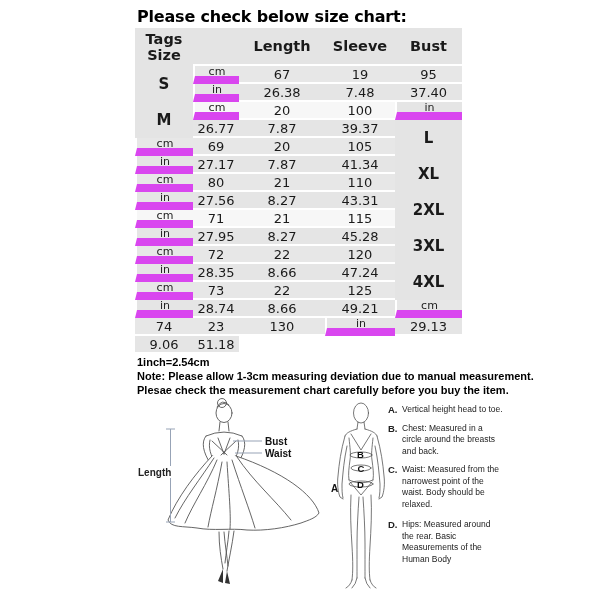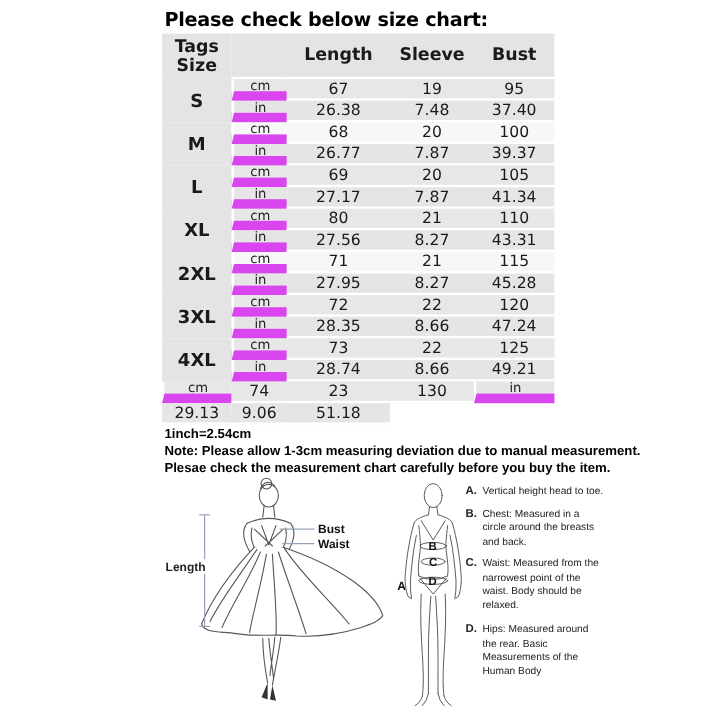--- a/index.html
+++ b/index.html
@@ -70,21 +70,20 @@
     <div class="c-val r-cm">67</div>
     <div class="c-val r-cm">19</div>
     <div class="c-val r-cm">95</div>
     <div class="c-unit r-in">in</div>
     <div class="c-val r-in">26.38</div>
     <div class="c-val r-in">7.48</div>
     <div class="c-val r-in">37.40</div>
 
     <div class="c-size">M</div>
     <div class="c-unit r-cm-alt">cm</div>
-    <div class="c-val r-cm-alt">68</div>
     <div class="c-val r-cm-alt">20</div>
     <div class="c-val r-cm-alt">100</div>
     <div class="c-unit r-in">in</div>
     <div class="c-val r-in">26.77</div>
     <div class="c-val r-in">7.87</div>
     <div class="c-val r-in">39.37</div>
 
     <div class="c-size">L</div>
     <div class="c-unit r-cm">cm</div>
     <div class="c-val r-cm">69</div>

